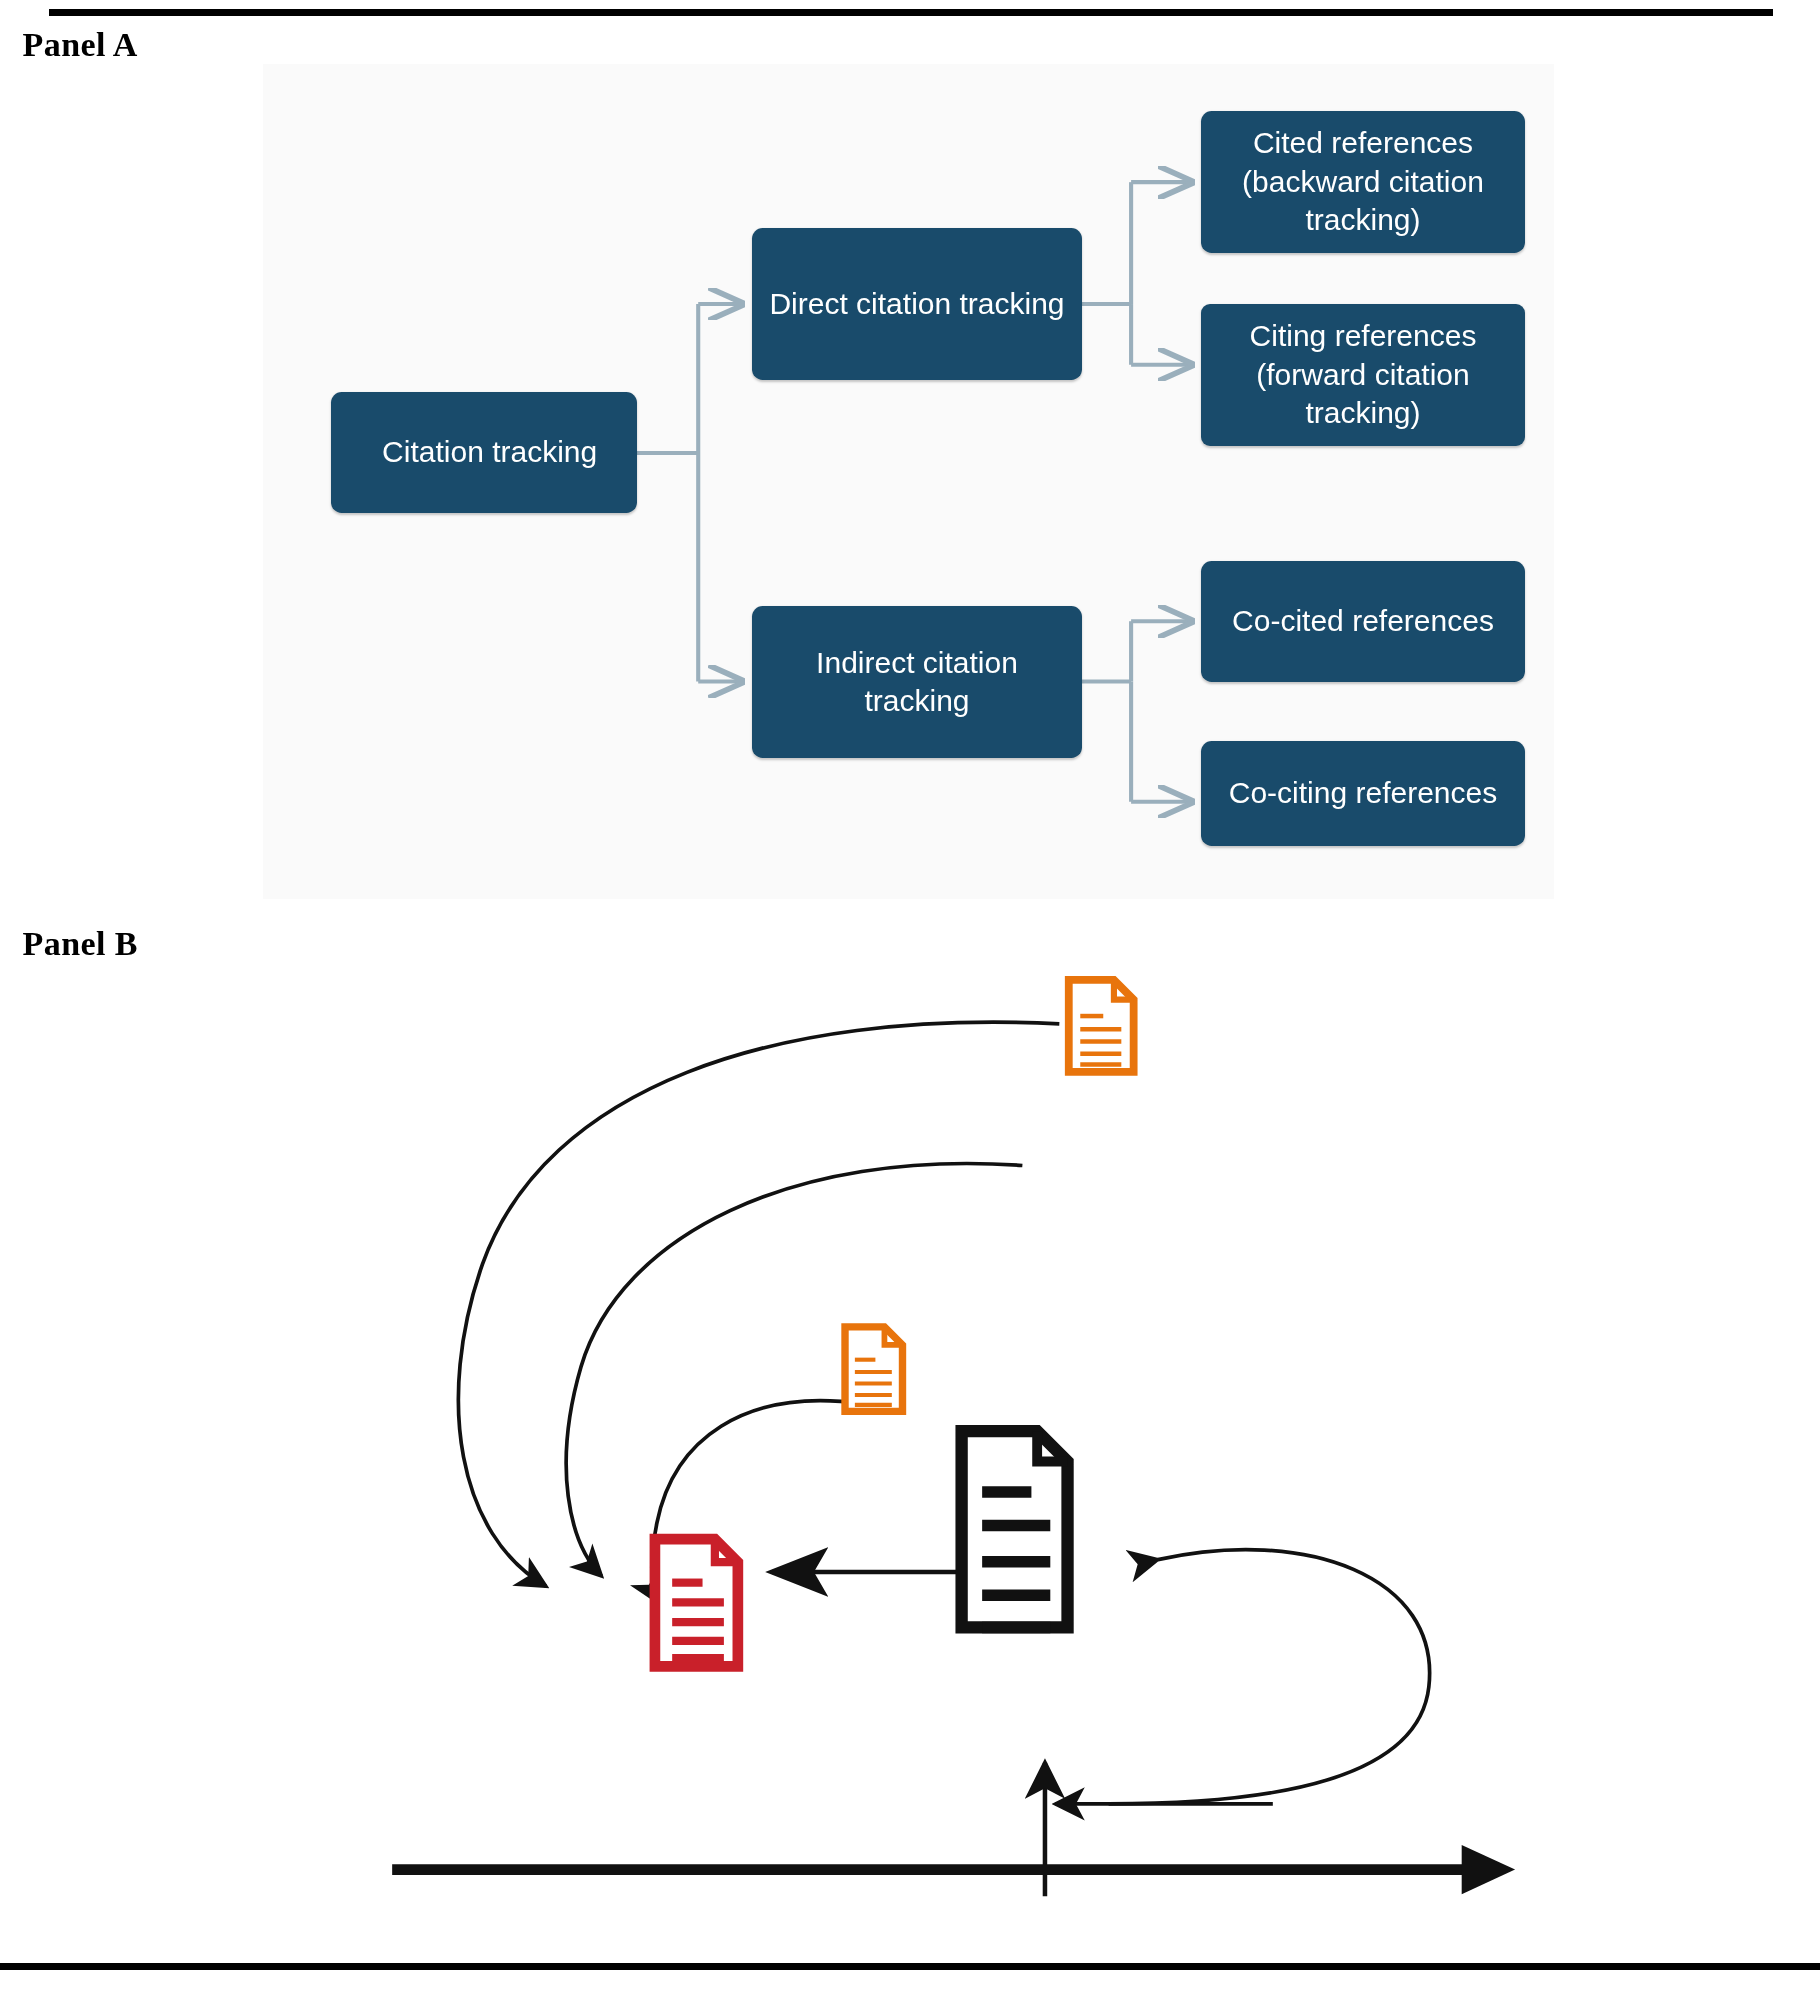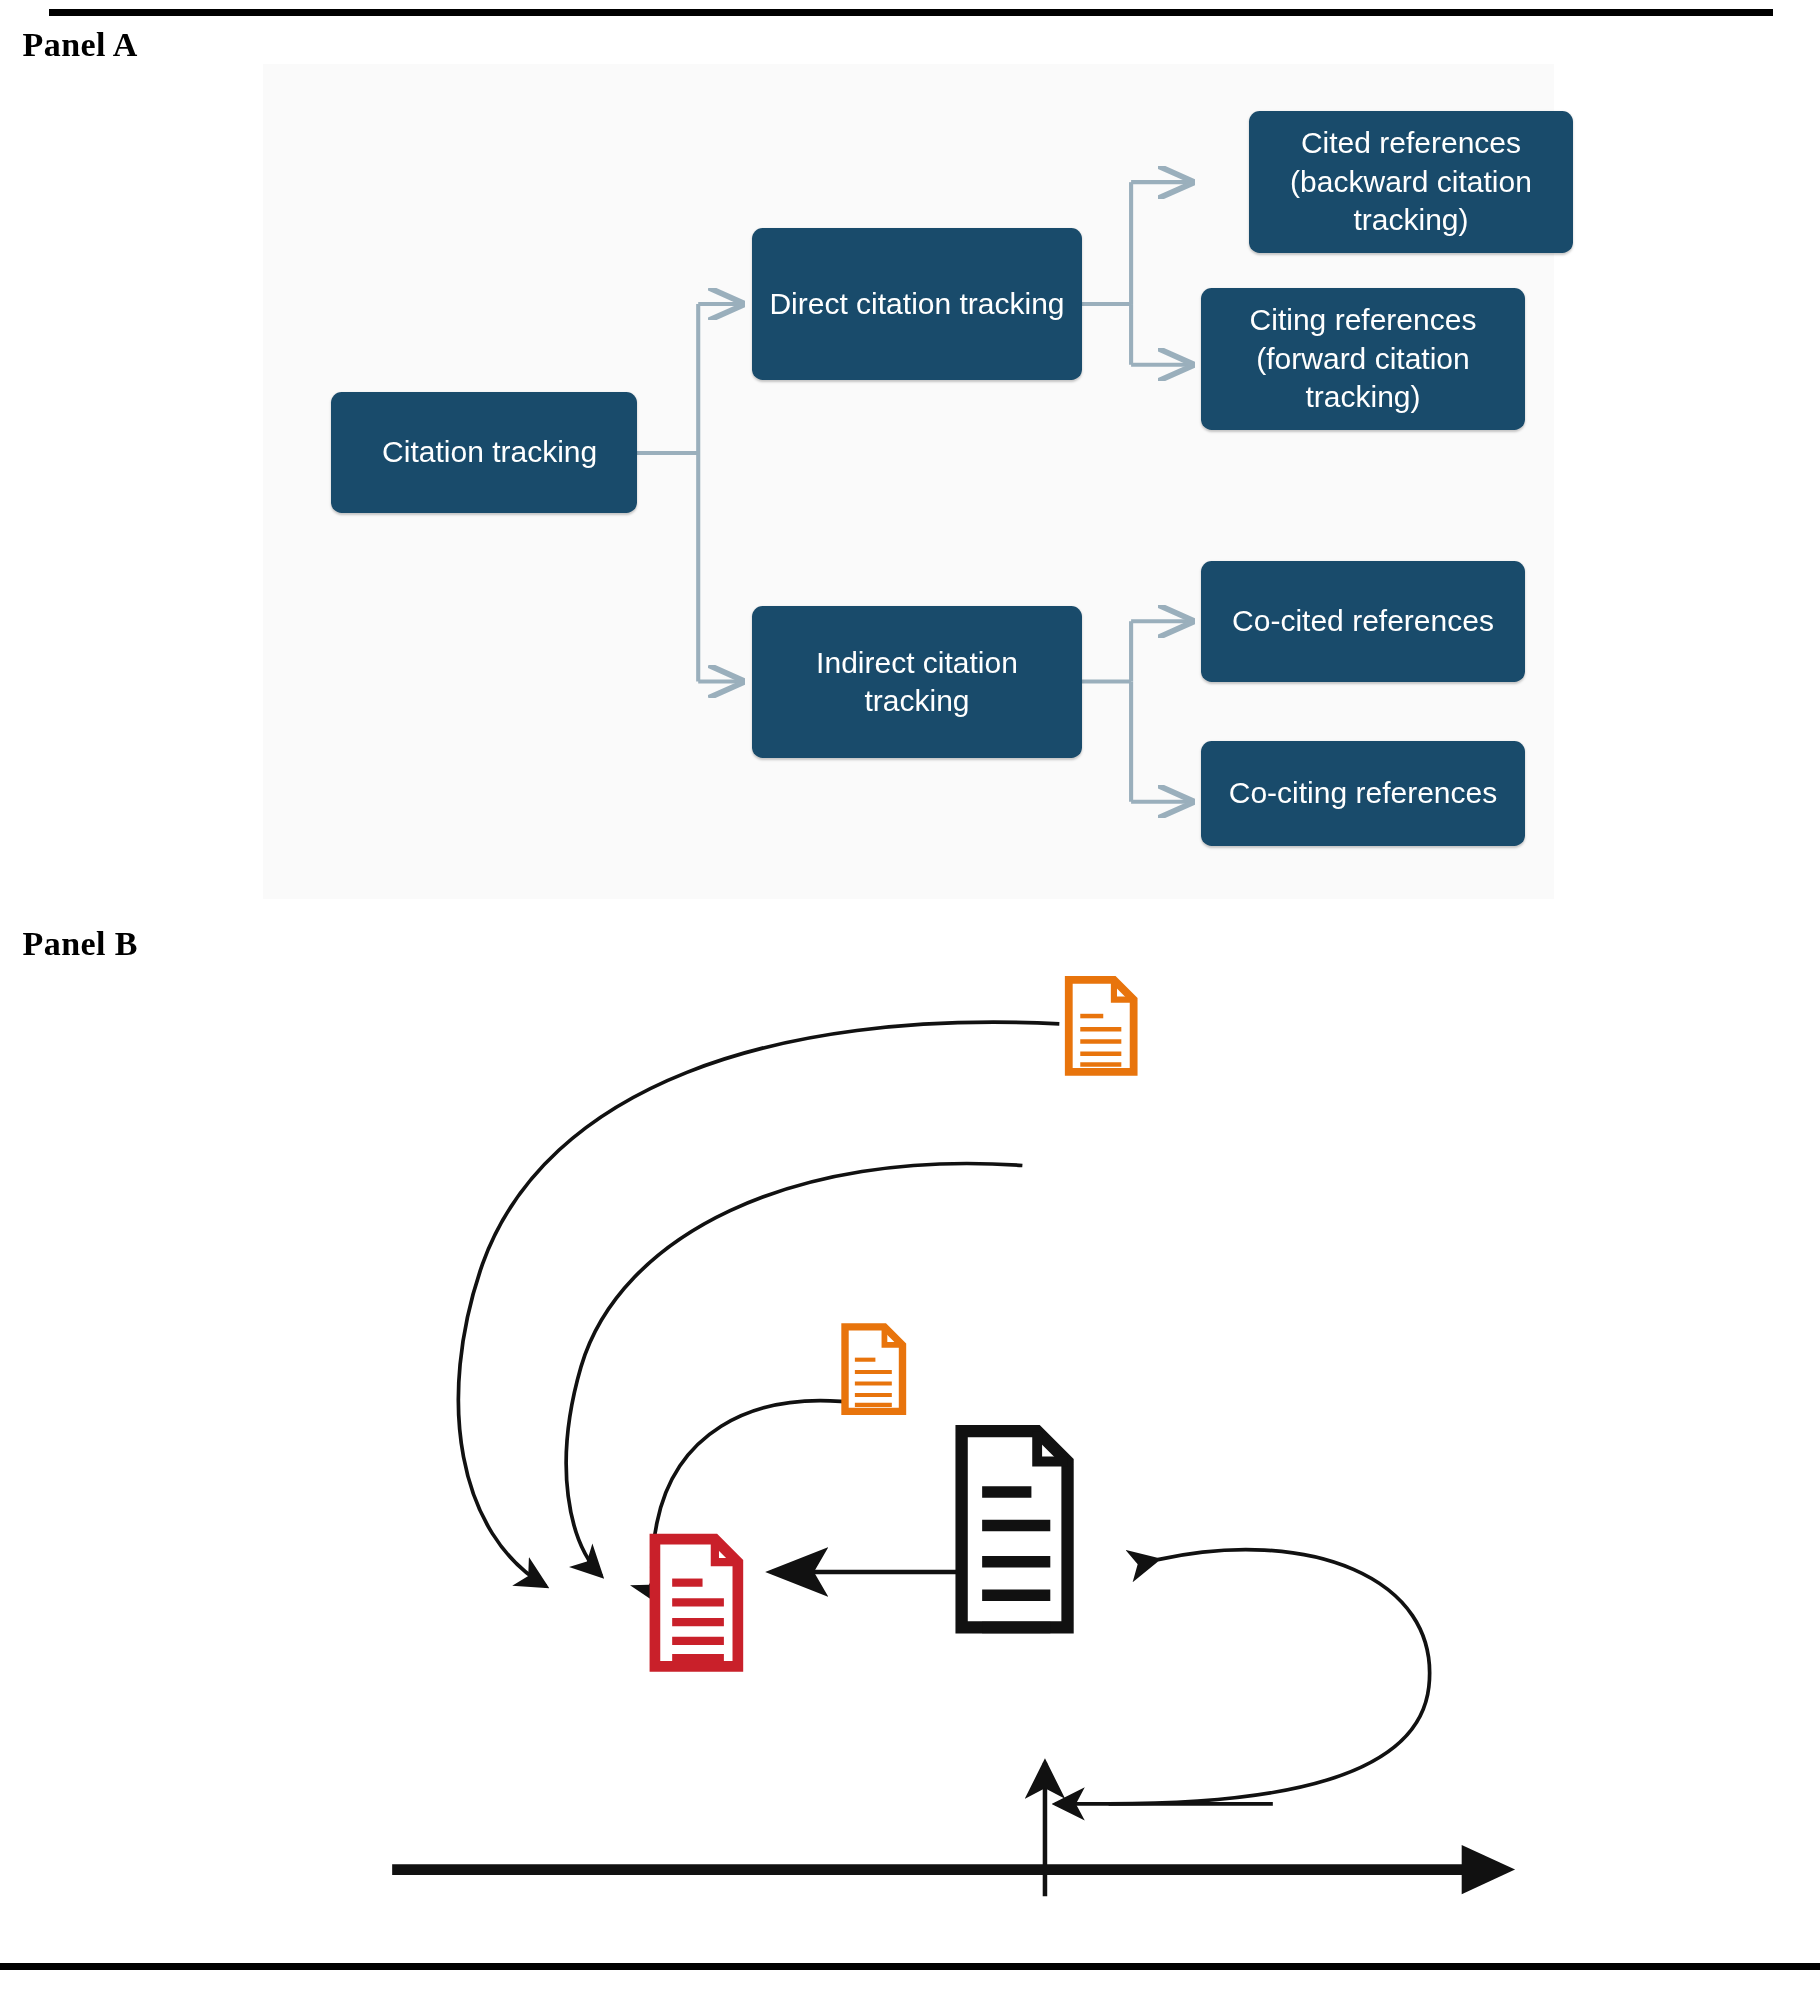--- a/index.html
+++ b/index.html
@@ -27,22 +27,22 @@
   .flow-box{
     position:absolute;background:#194B6B;border-radius:10.7px;
     box-shadow:0 1.2px 2.5px rgba(0,0,0,0.22);
     display:flex;align-items:center;justify-content:center;text-align:center;
     color:#ffffff;font-size:30px;line-height:1.28;padding:0 10.7px;
     box-sizing:border-box;
   }
   #box-citation-tracking   {left:68px;top:328px;width:306px;height:121px;padding-left:22px;}
   #box-direct-citation     {left:489px;top:164px;width:330px;height:152px;text-align:center;}
   #box-indirect-citation   {left:489px;top:542px;width:330px;height:152px;}
-  #box-cited-references    {left:938px;top:47px;width:324px;height:142px;margin-left:48px;}
-  #box-citing-references   {left:938px;top:224px;width:324px;height:142px;}
+  #box-cited-references    {left:938px;top:47px;width:324px;height:142px;}
+  #box-citing-references   {left:938px;top:240px;width:324px;height:142px;border-radius:9px;}
   #box-cocited-references  {left:938px;top:497px;width:324px;height:121px;}
   #box-cociting-references {left:938px;top:677px;width:324px;height:105px;}
 
   #panel-a-connectors{position:absolute;left:0;top:0;width:1291px;height:835px;}
 
   
   #panel-b-figure{
     position:absolute;left:0px;top:952px;width:1821px;height:1010px;
   }
   #panel-b-svg{position:absolute;left:0;top:0;width:1821px;height:1010px;}

